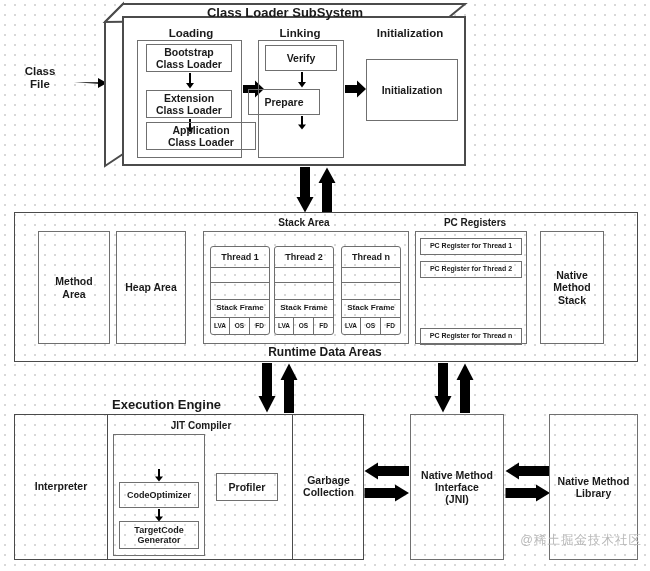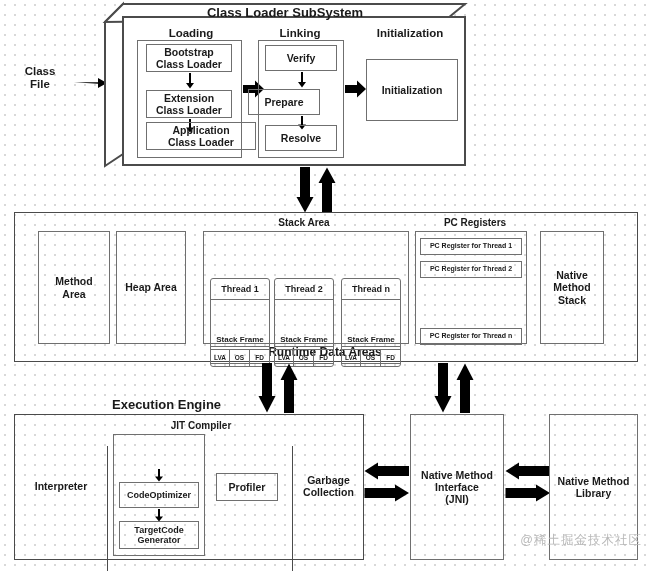--- a/index.html
+++ b/index.html
@@ -11,21 +11,21 @@
   #canvas{
     position:relative;
     width:650px;height:571px;
     overflow:hidden;
     background-color:#ffffff;
     background-image:
       radial-gradient(circle at 1px 1px, #d8d8d8 0.9px, transparent 1.1px);
     background-size:10px 10px;
     background-position:4px 4px;
   }
-  .abs{position:absolute;box-sizing:border-box;margin-top:32px;}
+  .abs{position:absolute;box-sizing:border-box;}
   .lbl{
     position:absolute;box-sizing:border-box;
     display:flex;align-items:center;justify-content:center;
     text-align:center;line-height:1.12;
     white-space:pre-line;
   }
   
   .box{
     position:absolute;box-sizing:border-box;
     border:1px solid #6f6f6f;
@@ -124,21 +124,20 @@
     <svg width="10" height="16" viewBox="0 0 10 16">
         <path d="M4,0 L6,0 L6,10 L9,10 L5,15.5 L1,10 L4,10 Z" fill="#000"></path>
       </svg>
   </div>
   <div class="box t-box" style="left:248px;top:89px;width:72px;height:26px;">Prepare</div>
   <div class="arrow" style="left:297px;top:116px;">
     <svg width="10" height="14" viewBox="0 0 10 14">
         <path d="M4,0 L6,0 L6,8.5 L9,8.5 L5,13.5 L1,8.5 L4,8.5 Z" fill="#000"></path>
       </svg>
   </div>
-  <div class="box t-box" style="left:265px;top:125px;width:72px;height:26px;">Resolve</div>
 
   <div class="arrow" style="left:345px;top:80px;">
     <svg width="22" height="18" viewBox="0 0 22 18">
       <path d="M0,5 L12,5 L12,0.5 L21,9 L12,17.5 L12,13 L0,13 Z" fill="#000"></path>
     </svg>
   </div>
 
   <div class="lbl t-sub" style="left:362px;top:26px;width:96px;height:14px;">Initialization</div>
   <div class="box t-box" style="left:366px;top:59px;width:92px;height:62px;">Initialization</div>
 

